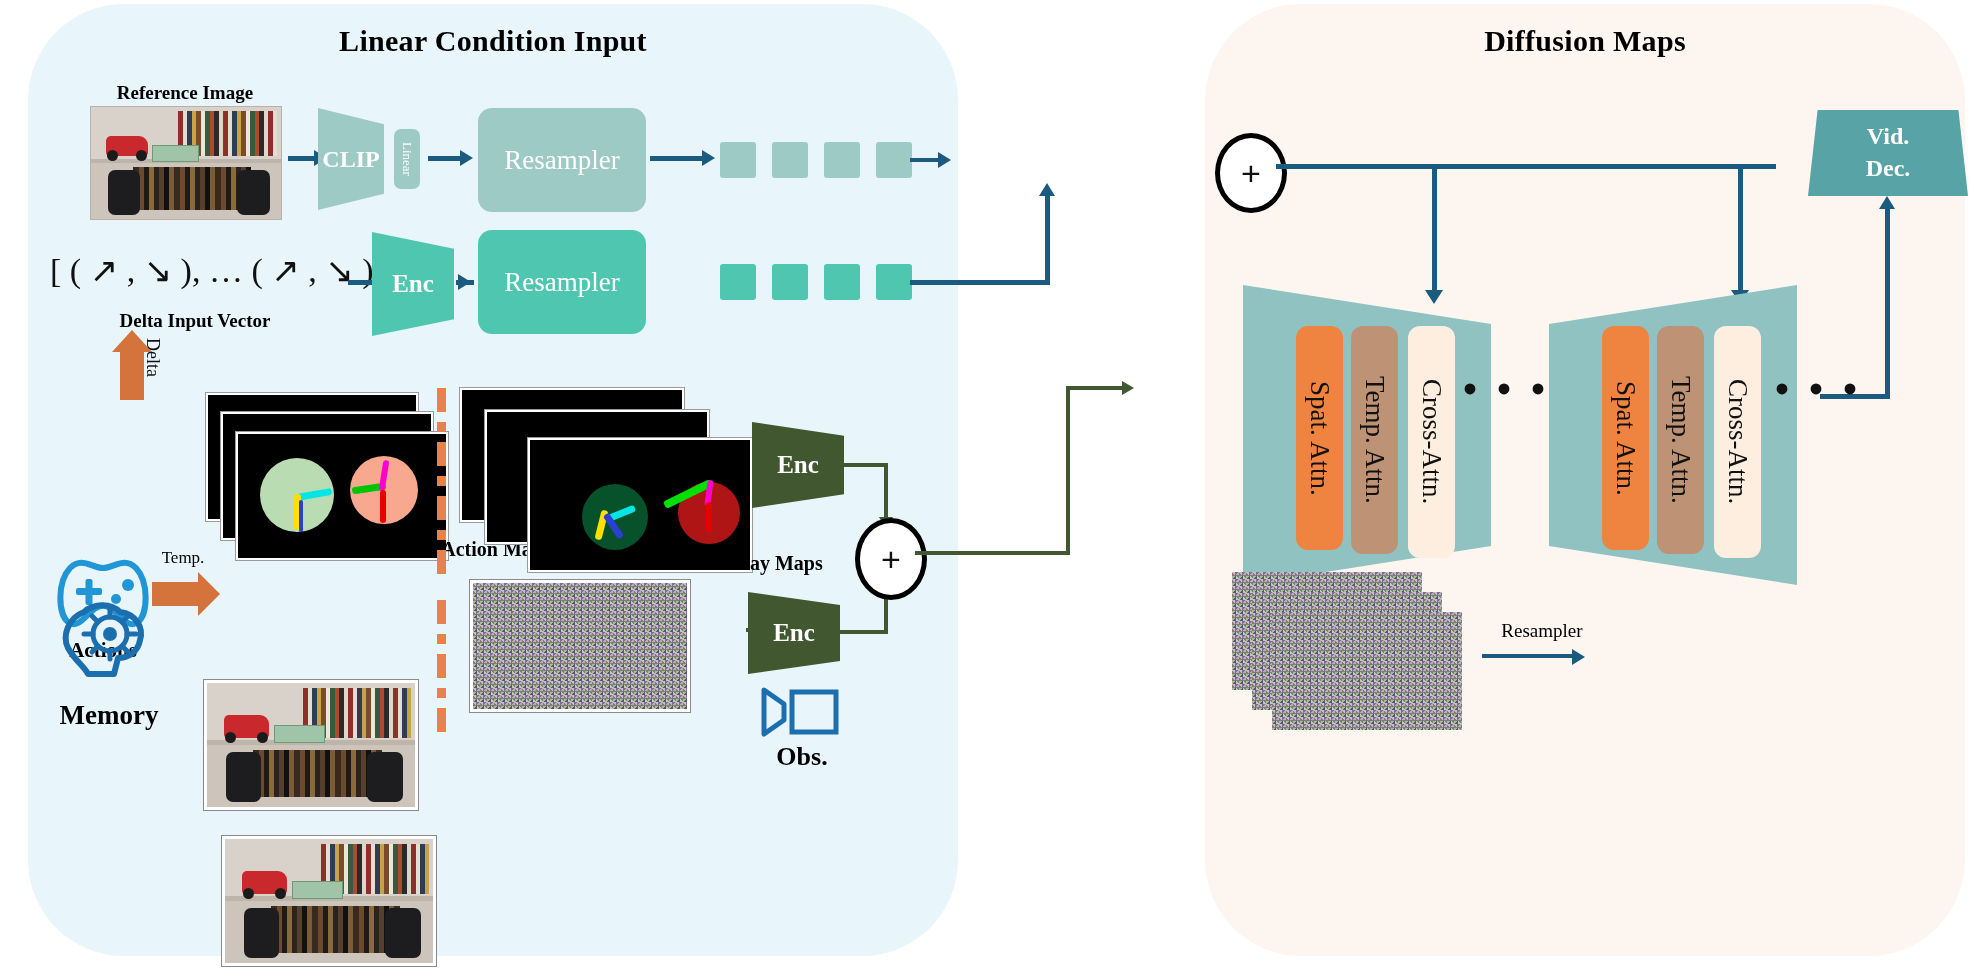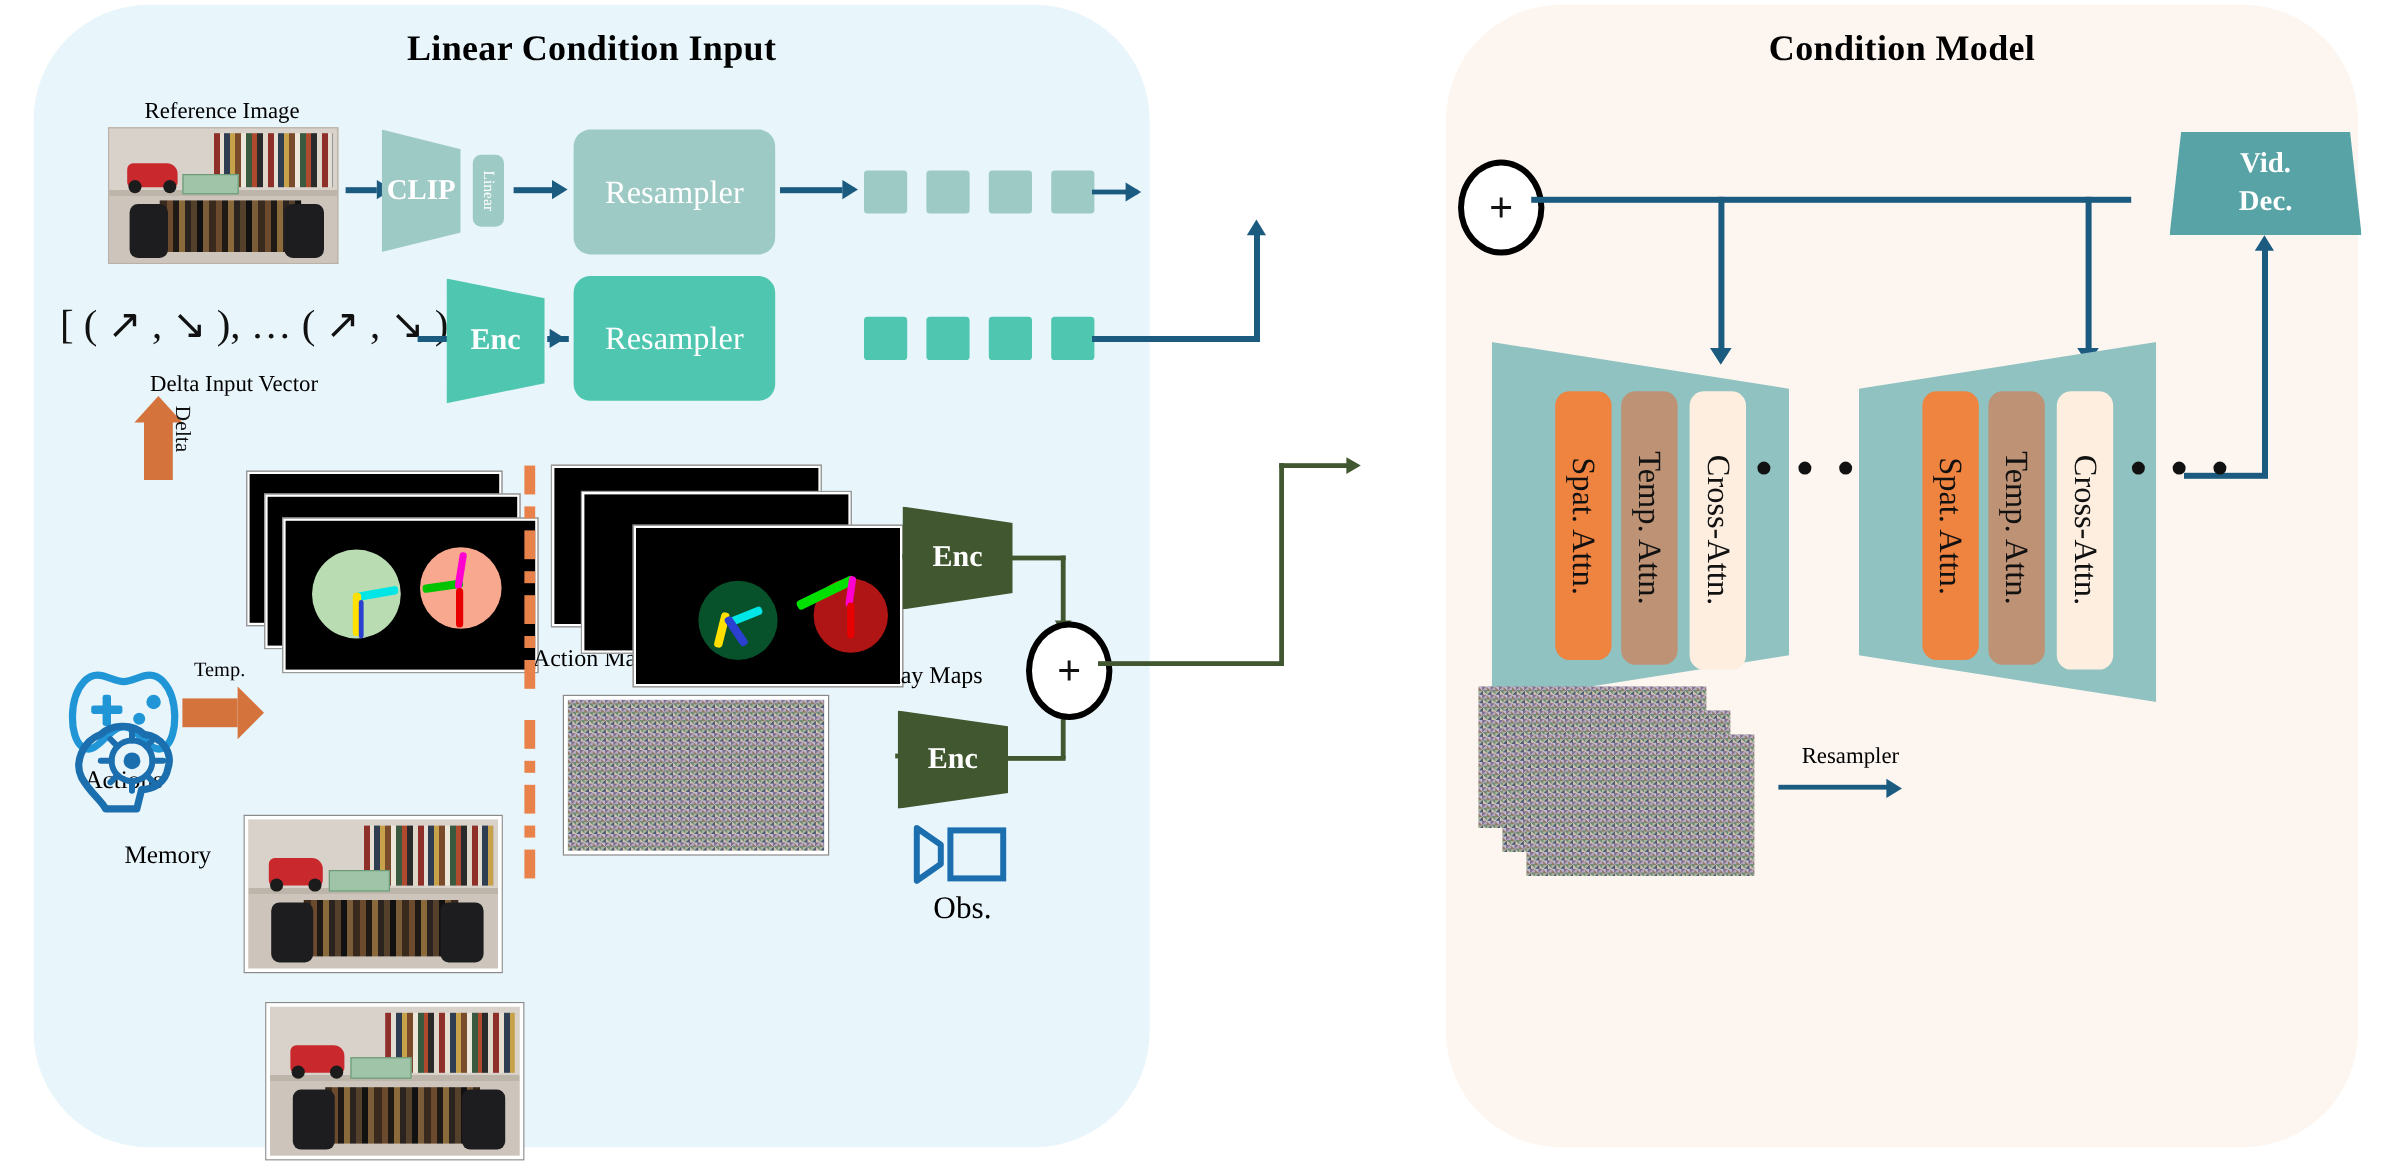--- a/index.html
+++ b/index.html
@@ -10,21 +10,21 @@
   
   #panel-left{left:28px;top:4px;width:930px;height:952px;
      background:#e8f5fb;border-radius:96px;}
   #panel-right{left:1205px;top:4px;width:760px;height:952px;
      background:#fdf6f0;border-radius:96px;}
 
   .panel-title{font-weight:bold;font-size:30px;color:#000;text-align:center;
      letter-spacing:.3px;}
 
   
-  .lbl{font-weight:normal;font-size:19px;color:#000;text-align:center;}
+  .lbl{font-weight:bold;font-size:19px;color:#000;text-align:center;}
   .lbl-s{font-size:17px;color:#000;text-align:center;}
 
   
   .photo{background:#cfc7bf;overflow:hidden;position:relative;}
   .shelfbg{position:absolute;inset:0;
      background:
        linear-gradient(#d9d2cb 0 46%, #bdb4aa 46% 50%, #cdc5bc 50% 100%);}
   .books{position:absolute;left:46%;top:4%;width:52%;height:40%;
      background:repeating-linear-gradient(90deg,
        #8e2f2a 0 5px,#e3ddd2 5px 9px,#2f3d52 9px 14px,#c8a24a 14px 18px,
@@ -231,21 +231,21 @@
 <div class="abs ah ah-d-g" style="left:879px;top:517px;"></div>
 
 <svg class="abs" style="left:58px;top:596px;" width="98" height="92" viewBox="0 0 98 92">
   <path d="M10 52 C4 40 10 22 26 16 C34 8 52 6 62 16 C78 18 86 32 82 44
            C80 56 70 62 60 62 L56 78 L30 78 C26 70 18 66 10 52 Z" fill="none" stroke="#1c6fae" stroke-width="6" stroke-linejoin="round"></path>
   <circle cx="52" cy="38" r="17" fill="none" stroke="#1c6fae" stroke-width="5"></circle>
   <circle cx="52" cy="38" r="7" fill="#1c6fae"></circle>
   <path d="M52 21 L52 12 M69 38 L78 38 M52 55 L52 63 M35 38 L26 38
            M64 26 L70 20 M64 50 L70 56 M40 26 L34 20 M40 50 L34 56" stroke="#1c6fae" stroke-width="5" stroke-linecap="round"></path>
 </svg>
-<div class="abs lbl" style="left:42px;top:700px;width:134px;font-size:21px;text-align:right;">Memory</div>
+<div class="abs lbl" style="left:42px;top:700px;width:134px;font-size:27px;">Memory</div>
 
 <div class="abs photo" style="left:204px;top:566px;width:208px;height:124px;border:3px solid #fff;box-shadow:0 0 0 1px #8a8a8a;">
   <div class="shelfbg"></div>
     <div class="books"></div>
     <div class="books2"></div>
   <div class="rcar"></div>
     <div class="gbook"></div>
     <div class="armL"></div>
     <div class="armR"></div>
 </div>
@@ -274,21 +274,21 @@
 <div class="abs ln-g" style="left:884px;top:578px;width:4px;height:54px;"></div>
 <div class="abs ah ah-u-g" style="left:879px;top:568px;"></div>
 
 <div class="abs plus" style="left:855px;top:518px;width:62px;height:72px;">+</div>
 <div class="abs ln-g" style="left:915px;top:551px;width:155px;height:4px;"></div>
 <div class="abs ln-g" style="left:1066px;top:386px;width:4px;height:168px;"></div>
 <div class="abs ln-g" style="left:1066px;top:386px;width:60px;height:4px;"></div>
 <div class="abs ah ah-r-g" style="left:1122px;top:381px;"></div>
 
 <div class="abs" id="panel-right"></div>
-<div class="abs panel-title" style="left:1205px;top:24px;width:760px;">Condition Model</div>
+<div class="abs panel-title" style="left:1205px;top:24px;width:760px;">Diffusion Maps</div>
 
 <div class="abs plus" style="left:1215px;top:133px;width:62px;height:70px;">+</div>
 
 <div class="abs ln" style="left:1276px;top:164px;width:500px;height:5px;"></div>
 
 <div class="abs ln" style="left:1432px;top:164px;width:5px;height:130px;"></div>
 <div class="abs ah ah-d" style="left:1425px;top:290px;"></div>
 
 <div class="abs ln" style="left:1738px;top:164px;width:5px;height:130px;"></div>
 <div class="abs ah ah-d" style="left:1731px;top:290px;"></div>

